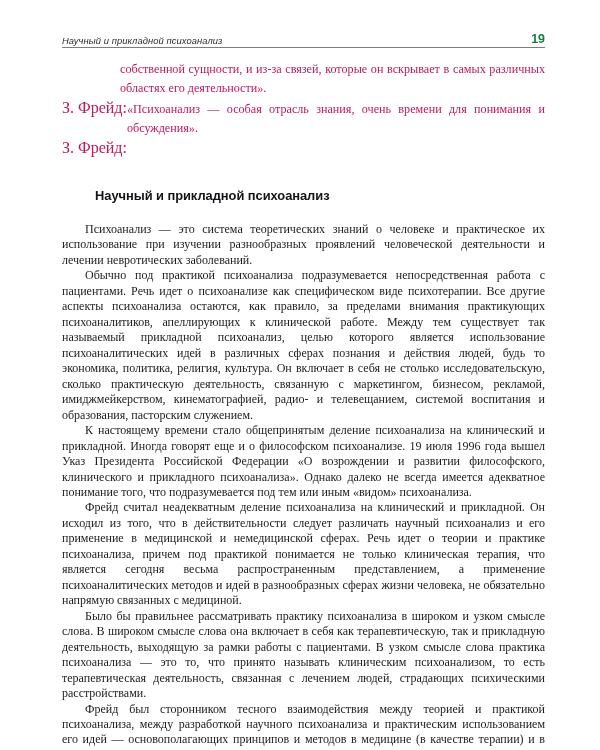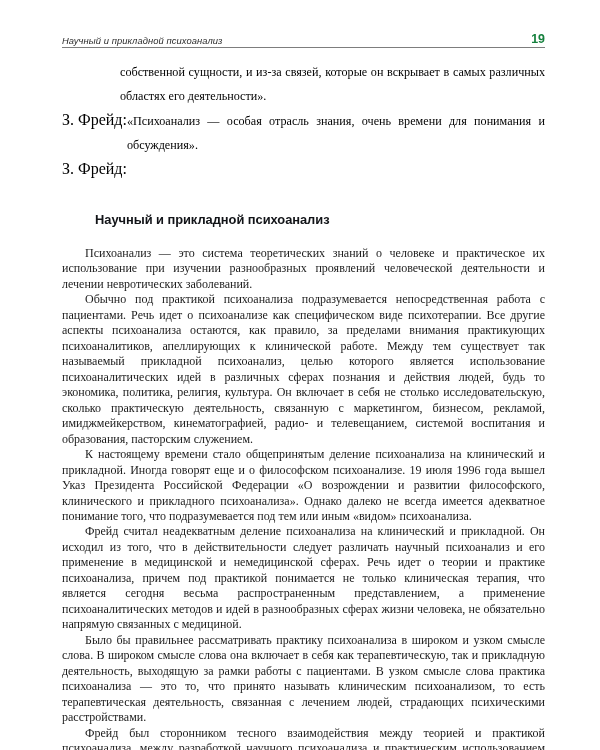--- a/index.html
+++ b/index.html
@@ -60,24 +60,24 @@
   .text-column {
     position: absolute;
     left: 62px;
     top: 60px;
     width: 483px;
   }
 
   
   .quote-block {
     font-size: 12.15px;
-    line-height: 24px;
+    line-height: 19px;
     text-align: justify;
     text-justify: inter-word;
-    color: #000000;
+    color: #be185d;
   }
   .quote-continued {
     margin: 0 0 0 58px;
     text-align: justify;
     text-align-last: left;
   }
   .quote-row {
     display: flex;
     align-items: baseline;
     margin: 0;

